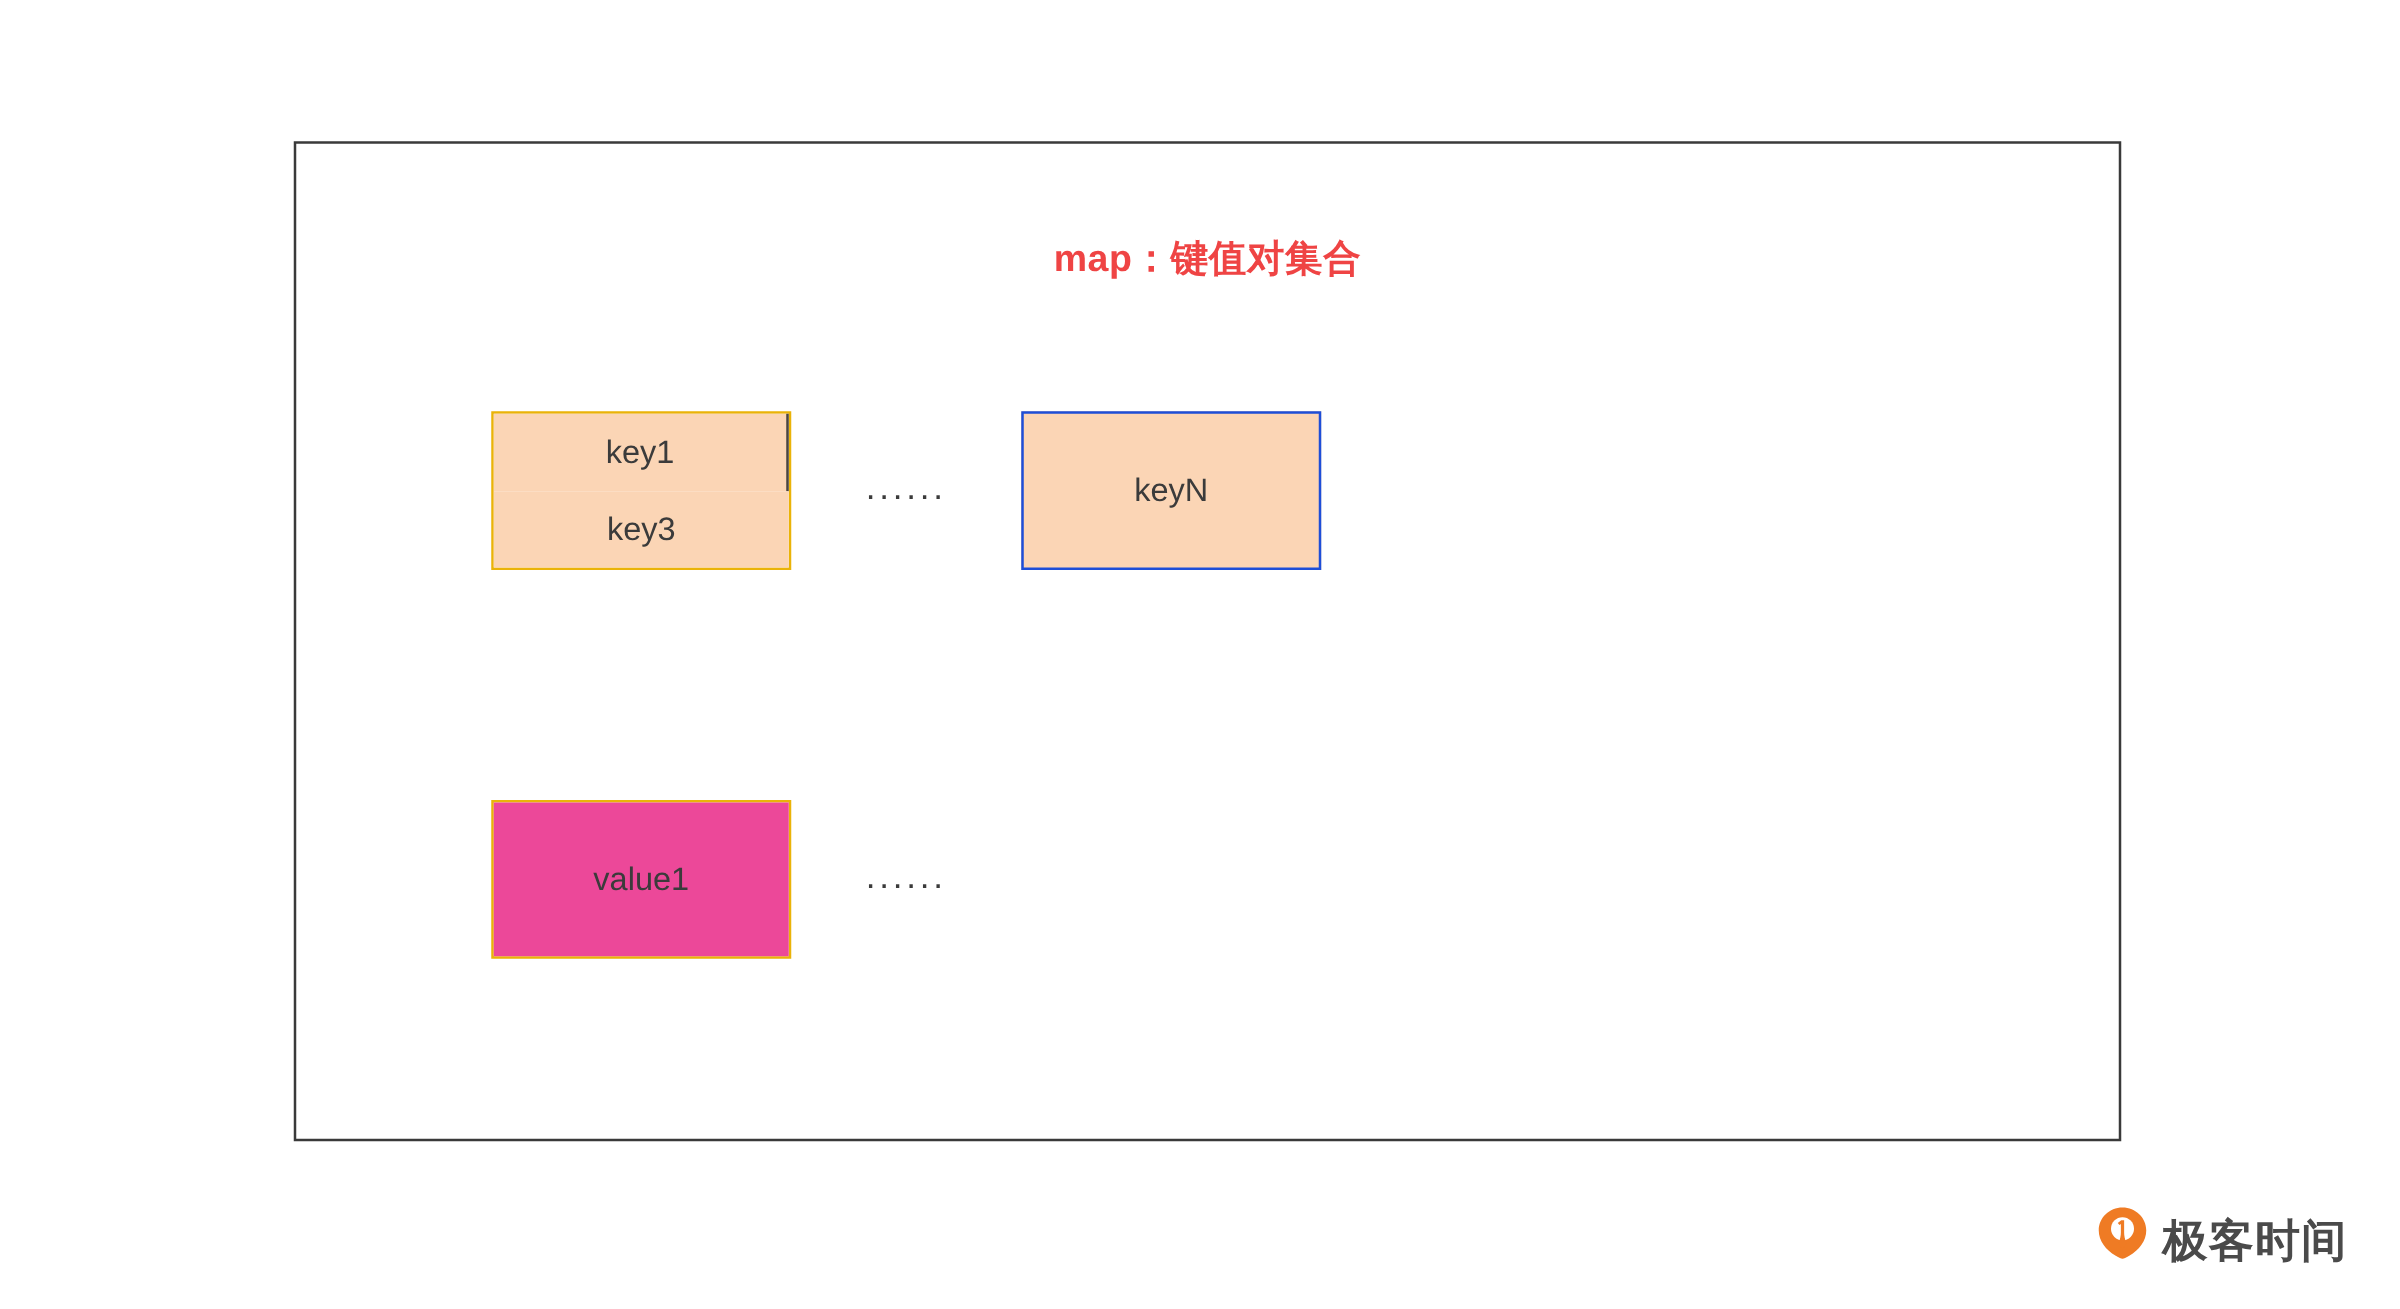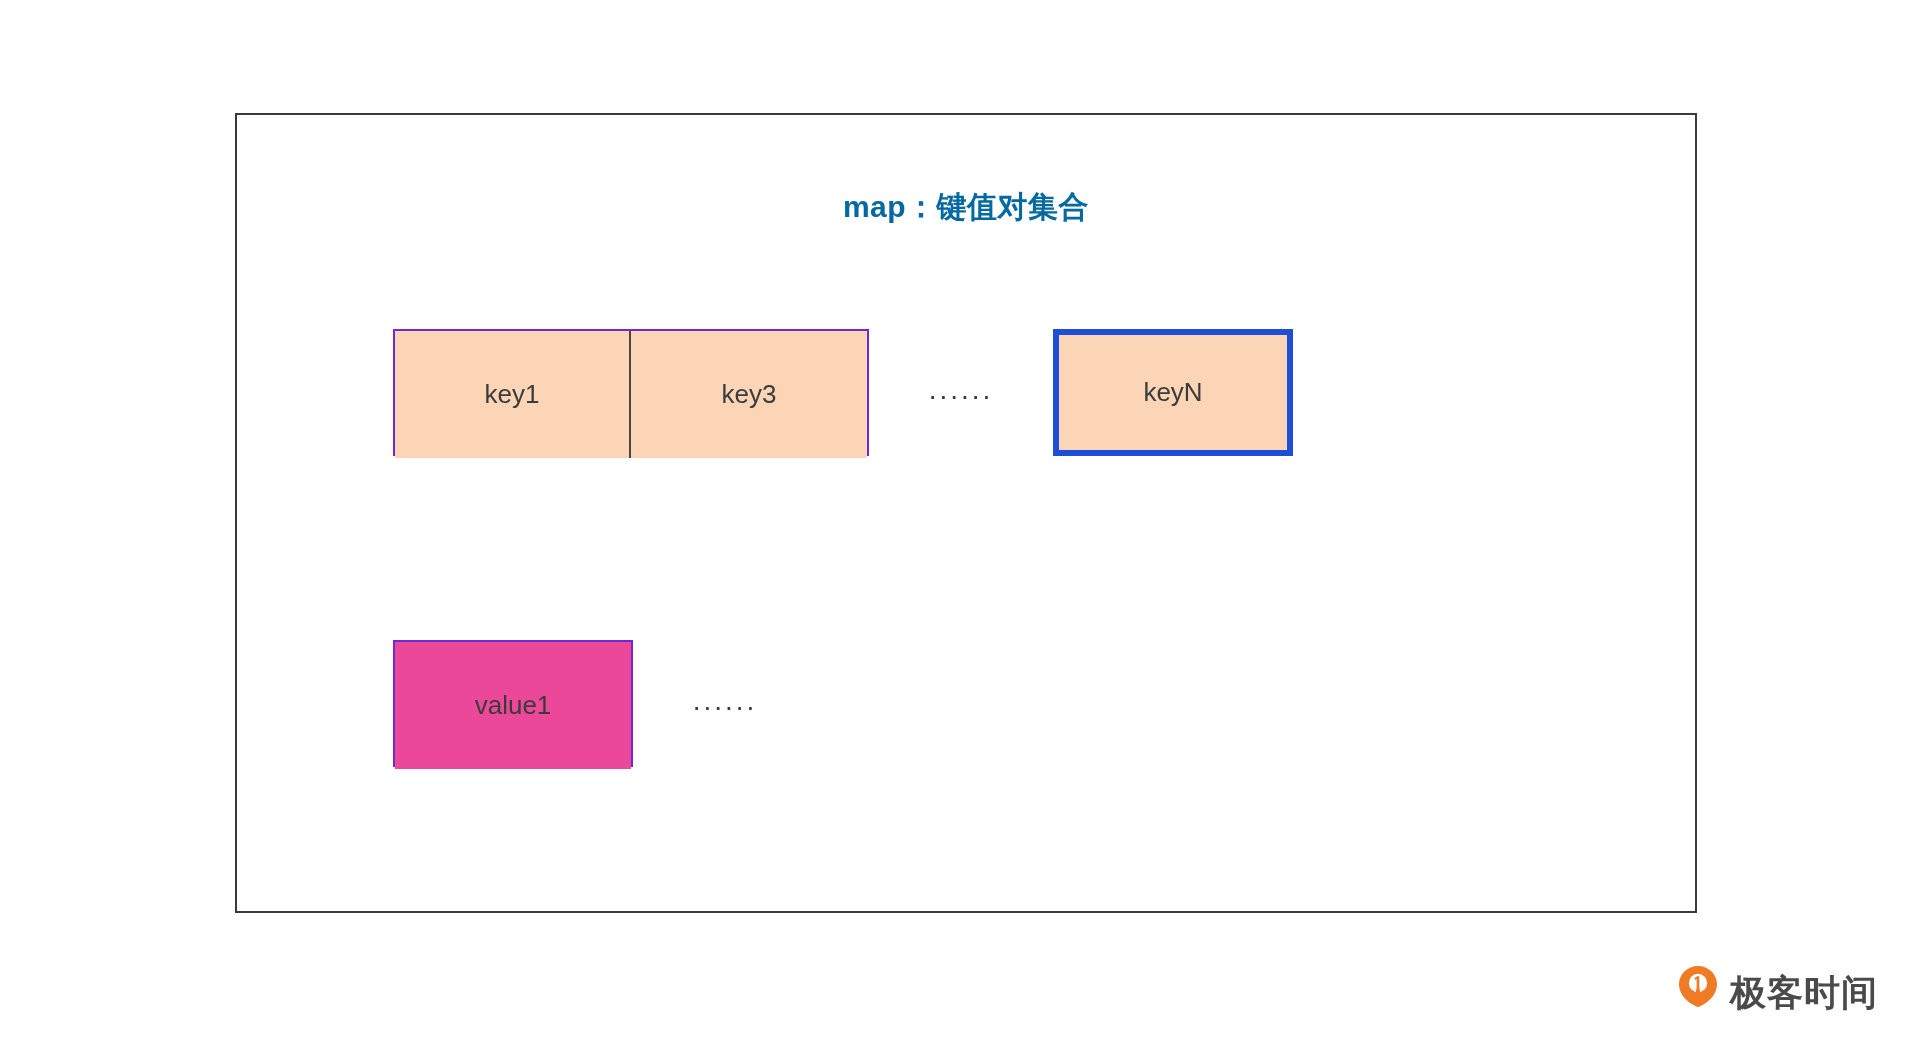--- a/index.html
+++ b/index.html
@@ -29,59 +29,60 @@
 
   
   #diagram-title {
     position: absolute;
     left: 0;
     top: 72px;
     width: 100%;
     text-align: center;
     font-size: 30px;
     font-weight: 700;
-    color: #0369a1;
+    color: #ef4444;
     letter-spacing: 0.5px;
     white-space: nowrap;
   }
 
   
   .cell-row {
     position: absolute;
     left: 156px;
     display: flex;
     align-items: stretch;
     height: 127px;
   }
   #key-row   { top: 214px; }
   #value-row { top: 525px; }
 
   .cell-group {
     display: flex;
-    border: 2px solid #6d28d9;
+    border: 2px solid #eab308;
     box-sizing: border-box;
+    flex-direction: column;
   }
   .cell {
     width: 236px;
     height: 127px;
     box-sizing: border-box;
     display: flex;
     align-items: center;
     justify-content: center;
     font-size: 26px;
     color: #3b3b3b;
     border-right: 2px solid #4a4642;
   }
   .cell:last-child { border-right: none; }
 
   .cell-standalone {
     width: 240px;
     height: 127px;
     box-sizing: border-box;
-    border: 6px solid #1d4ed8;
+    border: 2px solid #1d4ed8;
     display: flex;
     align-items: center;
     justify-content: center;
     font-size: 26px;
     color: #3b3b3b;
   }
 
   
   #key-row .cell, #key-row .cell-standalone { background: #fbd5b5; }
   #value-row .cell, #value-row .cell-standalone { background: #ec4899; }

